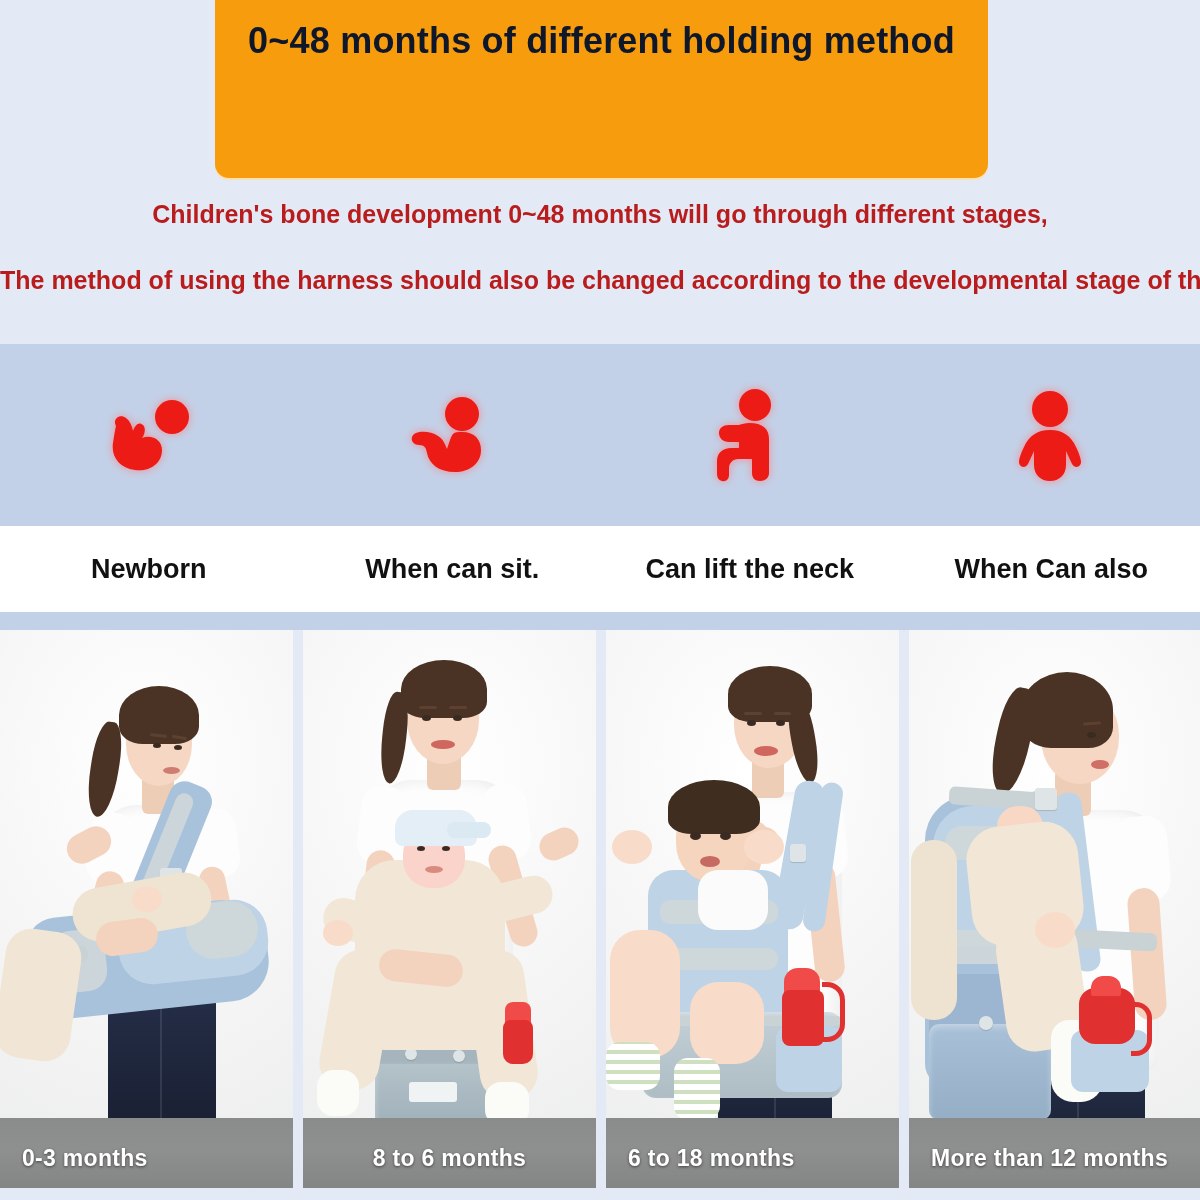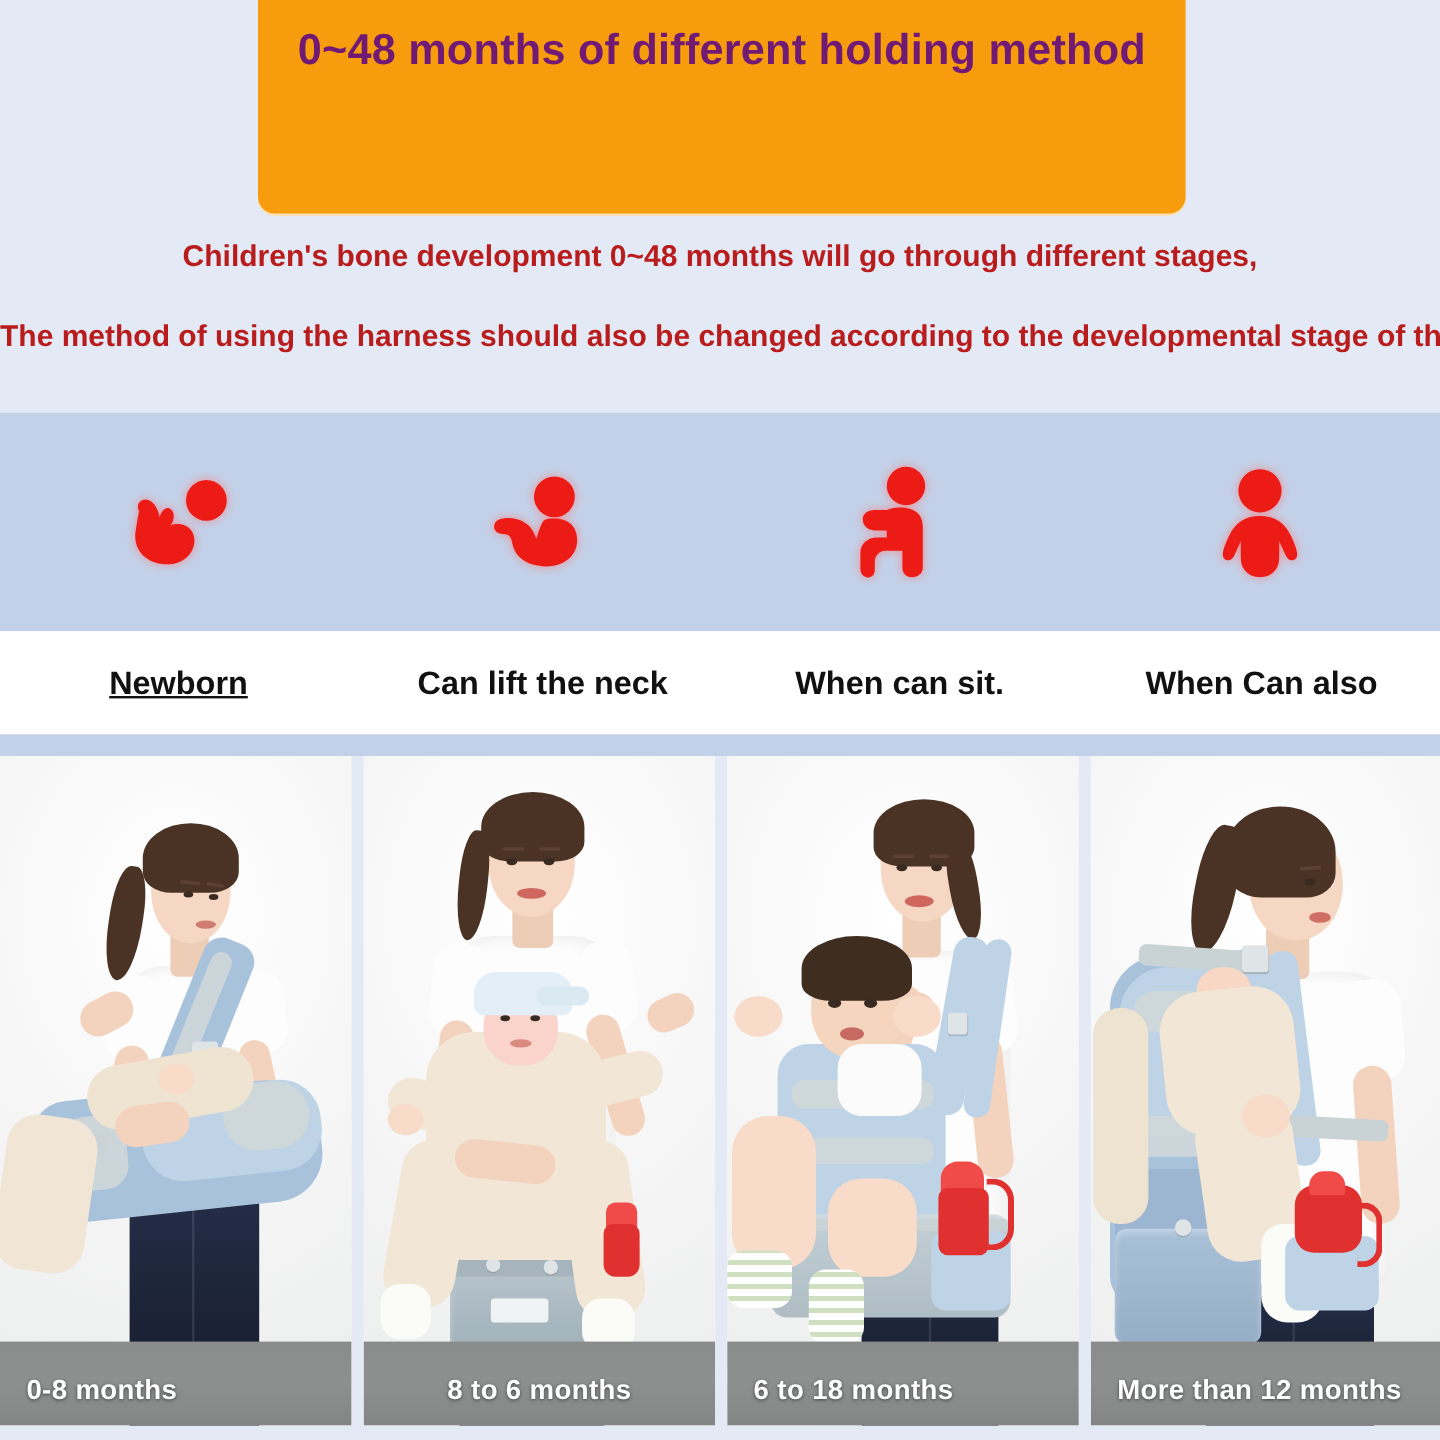--- a/index.html
+++ b/index.html
@@ -14,21 +14,21 @@
   
   .banner{
     position:absolute;left:215px;top:-6px;width:773px;height:184px;
     background:#f79c0c;
     border-radius:0 0 14px 14px;
     box-shadow:0 2px 0 rgba(255,222,170,.85);
   }
   .banner-title{
     position:absolute;left:0;top:26px;width:100%;
     text-align:center;
-    font-size:36px;font-weight:700;color:#701a75;
+    font-size:36px;font-weight:700;color:#0f172a;
     letter-spacing:.2px;
     white-space:nowrap;
   }
 
   
   .intro{
     position:absolute;left:0;top:184px;width:1200px;height:160px;
   }
   .intro-line{
     position:absolute;width:100%;text-align:center;
@@ -57,21 +57,21 @@
   
   .label-row{
     position:absolute;left:0;top:526px;width:1200px;height:86px;
     background:#ffffff;display:flex;align-items:center;
   }
   .label-cell{
     flex:1 1 25%;text-align:center;
     font-size:27px;font-weight:600;color:#111;
     white-space:nowrap;
   }
-  .label-cell.c1{padding-right:6px;text-decoration:underline;}
+  .label-cell.c1{padding-right:6px;}
   .label-cell.c4{padding-left:4px;}
 
   
   .blue-strip{
     position:absolute;left:0;top:612px;width:1200px;height:18px;
     background:#c3d1e8;
   }
 
   
   .photo-row{
@@ -204,22 +204,22 @@
                    L53 76 C53 86 46 92 37 92 C28 92 21 86 21 76
                    L21 62 C19 66 17 71 15 75 C12 80 6 78 6 73
                    C6 70 8 64 11 58 C16 47 24 41 37 41 Z" fill="#ed1b16"></path>
         </svg>
       </span>
     </div>
   </div>
 
   <div class="label-row">
     <div class="label-cell c1">Newborn</div>
+    <div class="label-cell c3">When can sit.</div>
     <div class="label-cell c2">Can lift the neck</div>
-    <div class="label-cell c3">When can sit.</div>
     <div class="label-cell c4">When Can also</div>
   </div>
   <div class="blue-strip"></div>
 
   <div class="photo-row">
 
     <div class="panel p1">
       <div class="scene">
         <div class="backdrop"></div>
 
@@ -255,21 +255,21 @@
         <div class="strapg" style="left:30px;top:318px;width:58px;height:16px;transform:rotate(-6deg);"></div>
 
         <div class="onesie" style="left:72px;top:250px;width:140px;height:54px;border-radius:28px;transform:rotate(-10deg);background:#efe3d2;"></div>
         <div class="onesie" style="left:0px;top:300px;width:76px;height:130px;border-radius:26px;transform:rotate(8deg);background:#f1e6d6;"></div>
         <div class="baby-skin" style="left:132px;top:256px;width:30px;height:26px;background:#f8dcc9;"></div>
 
         <div class="arm" style="left:96px;top:290px;width:62px;height:34px;border-radius:18px;transform:rotate(-8deg);"></div>
         <div class="arm" style="left:66px;top:200px;width:46px;height:30px;border-radius:16px;transform:rotate(-28deg);"></div>
 
         <div class="floor"></div>
-        <div class="caption cap-left">0-8 months</div>
+        <div class="caption cap-left">0-3 months</div>
       </div>
     </div>
 
     <div class="panel p2">
       <div class="scene">
         <div class="backdrop"></div>
 
         <div class="jeans" style="left:80px;top:370px;width:120px;height:190px;"></div>
         <div class="jeans-seam" style="left:140px;top:380px;height:180px;"></div>
 

